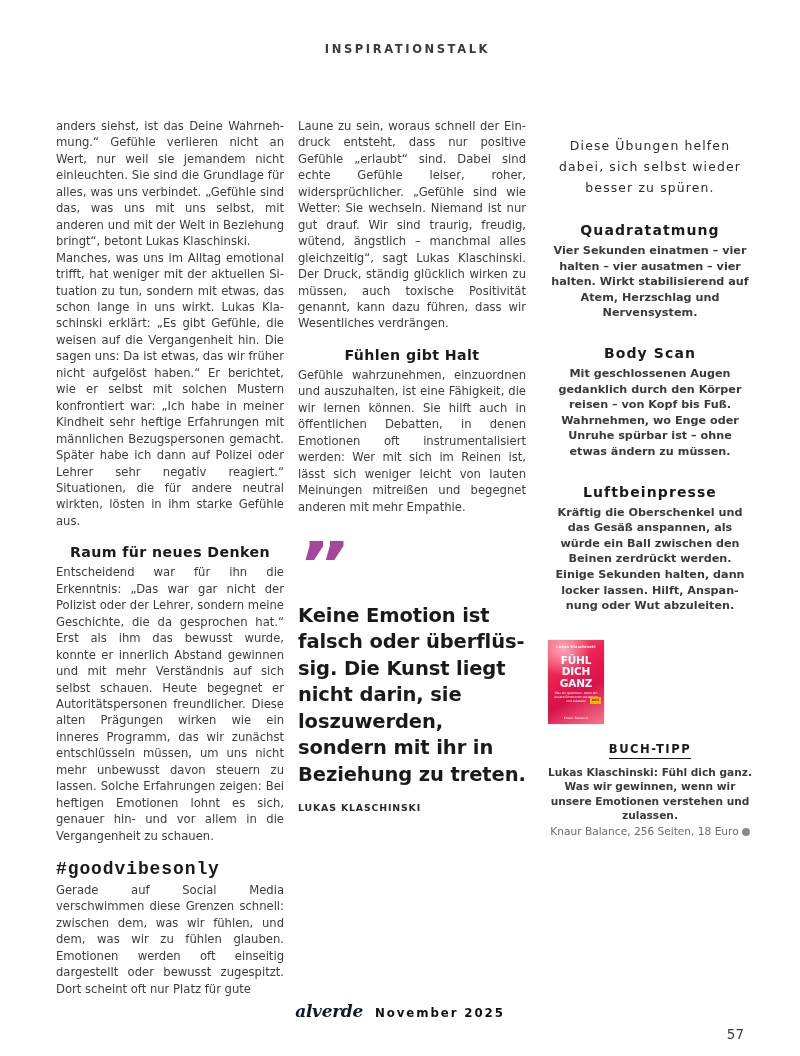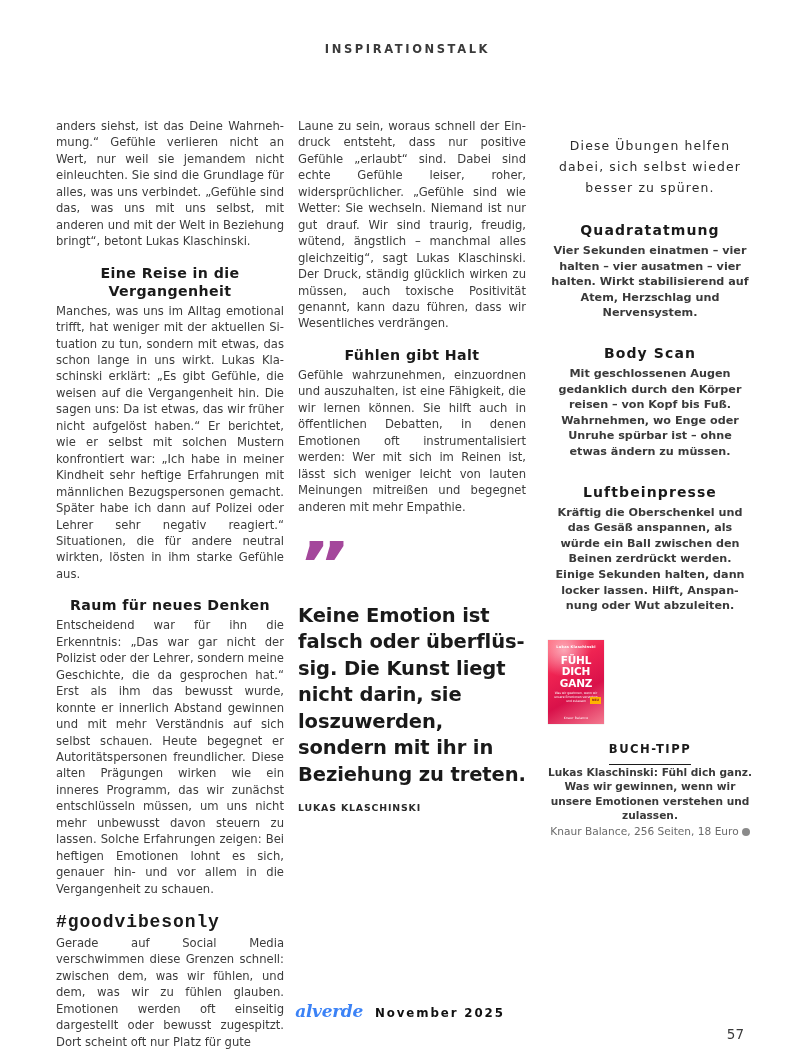--- a/index.html
+++ b/index.html
@@ -232,21 +232,21 @@
     font-family: "DejaVu Sans", sans-serif;
     font-size: 11.6px;
     font-weight: bold;
     letter-spacing: 1.5px;
     text-align: center;
     color: #1a1a1a;
     margin-top: 18px;
   }
   .buchtipp-label span {
     border-bottom: 1.4px solid #1a1a1a;
-    padding-bottom: 8px;
+    padding-bottom: 2px;
   }
 
   .buchtipp-title {
     font-family: "DejaVu Serif", serif;
     font-size: 14.5px;
     font-weight: bold;
     line-height: 18.5px;
     text-align: center;
     color: #1a1a1a;
     margin-top: 12px;
@@ -294,21 +294,21 @@
     display: flex;
     justify-content: center;
     align-items: baseline;
     gap: 12px;
   }
   .brand {
     font-family: "DejaVu Serif", serif;
     font-style: italic;
     font-weight: bold;
     font-size: 17px;
-    color: #3b82f6;
+    color: #0f172a;
     letter-spacing: -0.3px;
   }
   .issue-date {
     font-family: "DejaVu Sans", sans-serif;
     font-size: 11.8px;
     font-weight: bold;
     letter-spacing: 1.9px;
     color: #111111;
   }
   .page-number {
@@ -324,21 +324,20 @@
 </head>
 <body>
 
 <div class="running-head">INSPIRATIONSTALK</div>
 
 <div class="page">
 
   <div class="col col-1">
     <p class="body-text">anders siehst, ist das Deine Wahrneh­mung.“ Gefühle verlieren nicht an Wert, nur weil sie jemandem nicht einleuchten. Sie sind die Grundlage für alles, was uns verbindet. „Gefühle sind das, was uns mit uns selbst, mit anderen und mit der Welt in Beziehung bringt“, betont Lukas Klaschinski.</p>
 
-    <h2 class="sec-head">Eine Reise in die Vergangenheit</h2>
     <p class="body-text">Manches, was uns im Alltag emotional trifft, hat weniger mit der aktuellen Si­tuation zu tun, sondern mit etwas, das schon lange in uns wirkt. Lukas Kla­schinski erklärt: „Es gibt Gefühle, die weisen auf die Vergangenheit hin. Die sagen uns: Da ist etwas, das wir früher nicht aufgelöst haben.“ Er berichtet, wie er selbst mit solchen Mustern konfron­tiert war: „Ich habe in meiner Kindheit sehr heftige Erfahrungen mit männli­chen Bezugspersonen gemacht. Später habe ich dann auf Polizei oder Lehrer sehr negativ reagiert.“ Situationen, die für andere neutral wirkten, lösten in ihm starke Gefühle aus.</p>
 
     <h2 class="sec-head">Raum für neues Denken</h2>
     <p class="body-text">Entscheidend war für ihn die Erkenntnis: „Das war gar nicht der Polizist oder der Lehrer, sondern meine Geschichte, die da gesprochen hat.“ Erst als ihm das be­wusst wurde, konnte er innerlich Abstand gewinnen und mit mehr Verständnis auf sich selbst schauen. Heute begegnet er Autoritätspersonen freundlicher. Diese alten Prägungen wirken wie ein inneres Programm, das wir zunächst entschlüs­seln müssen, um uns nicht mehr unbe­wusst davon steuern zu lassen. Solche Erfahrungen zeigen: Bei heftigen Emotio­nen lohnt es sich, genauer hin- und vor allem in die Vergangenheit zu schauen.</p>
 
     <h2 class="hashtag-head">#goodvibesonly</h2>
     <p class="body-text">Gerade auf Social Media verschwimmen diese Grenzen schnell: zwischen dem, was wir fühlen, und dem, was wir zu fühlen glauben. Emotionen werden oft einseitig dargestellt oder bewusst zuge­spitzt. Dort scheint oft nur Platz für gute</p>
   </div>
 
   <div class="col col-2">

